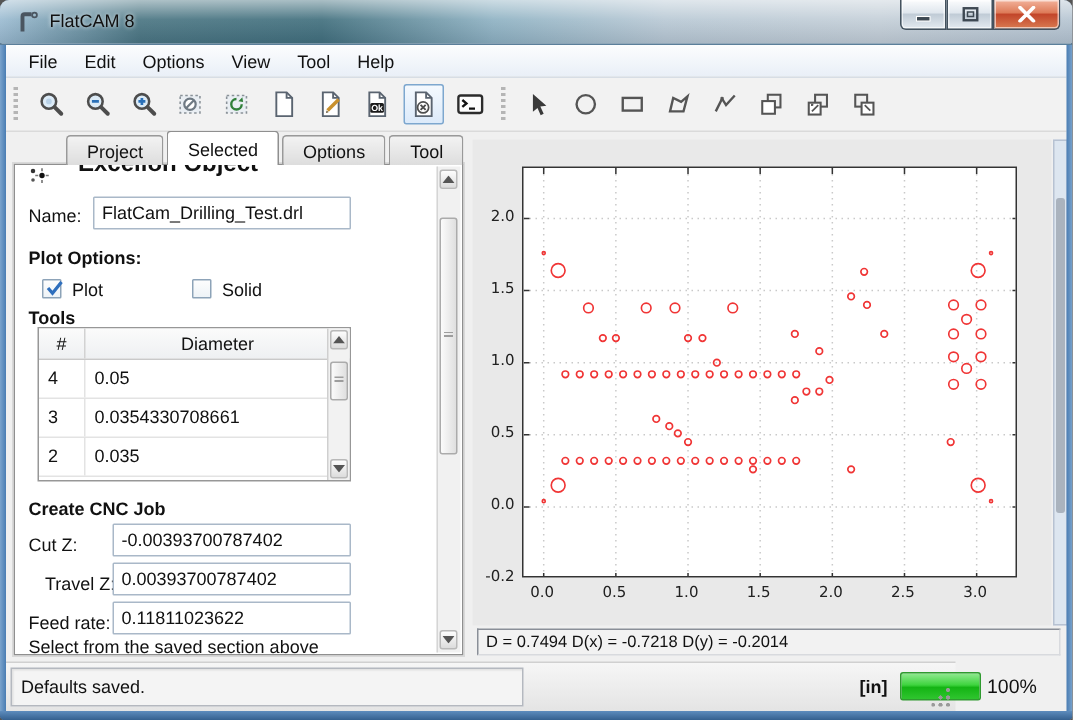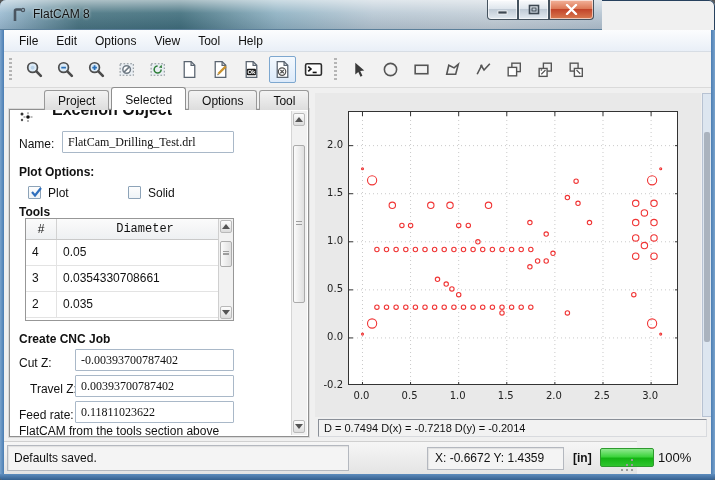--- a/index.html
+++ b/index.html
@@ -1,21 +1,21 @@
 <!DOCTYPE html>
 <html><head>
 <meta charset="utf-8">
 <style>
   html,body{margin:0;padding:0;background:#555;}
   *{box-sizing:border-box;}
   .win{position:relative;width:715px;height:480px;font-family:"Liberation Sans",sans-serif;
        background:#f0f0f0;border-radius:6px 6px 3px 3px;overflow:hidden;
        box-shadow:inset 0 0 0 1px #27415e;}
   
-  .titlebar{position:absolute;left:0;top:0;width:602px;height:30px;
+  .titlebar{position:absolute;left:0;top:0;width:715px;height:30px;
     background:
       linear-gradient(180deg,rgba(255,255,255,.55),rgba(255,255,255,.08) 45%,rgba(10,20,40,.10)),
       linear-gradient(90deg,#9cbcd2 0%,#4b7683 13%,#42707e 30%,#8fb2c3 46%,#b9c9d5 62%,#c4cfd8 82%,#b6c5d2 100%);
     border-bottom:1px solid #5b7f9a;}
   .title-icon{position:absolute;left:11px;top:7px;width:16px;height:16px;}
   .title-text{position:absolute;left:33px;top:7px;font-size:12px;color:#111;text-shadow:0 0 3px rgba(255,255,255,.9);}
   .winbtns{position:absolute;right:8px;top:0;display:flex;}
   .wbtn{width:31px;height:20px;border:1px solid #44525e;border-top:none;position:relative;
     background:linear-gradient(180deg,#fbfcfd 0%,#dfe6ed 45%,#c0cbd6 50%,#e3eaf0 100%);
     box-shadow:inset 0 0 0 1px rgba(255,255,255,.6);display:flex;align-items:center;justify-content:center;}
@@ -47,30 +47,30 @@
   .tab.active{background:#fff;height:23px;padding-top:5px;border-color:#8f8f8f;}
   
   .pane{position:absolute;left:9px;top:109px;width:300px;height:328px;background:#fff;
     border:1px solid #8f8f8f;outline:1px solid #d9d9d9;z-index:2;}
   .pane-inner{position:absolute;left:0;top:0;width:283px;height:326px;overflow:hidden;}
   .obj-icon{position:absolute;left:8px;top:0px;width:18px;height:18px;}
   .obj-title{position:absolute;left:42px;top:-9px;font-size:16px;font-weight:bold;color:#111;}
   .lbl{position:absolute;font-size:12px;color:#111;}
   .lbl.b{font-weight:bold;}
   .tin{position:absolute;height:22px;border:1px solid #a9b8c8;background:#fff;font-size:12px;
-    font-family:Liberation Serif, serif;color:#111;padding:2px 5px;border-radius:1px;}
+    font-family:Liberation Sans, sans-serif;color:#111;padding:2px 5px;border-radius:1px;}
   .cb{position:absolute;width:13px;height:13px;background:linear-gradient(180deg,#fdfdfd,#eef3f7);
     border:1px solid #8da3b8;border-radius:1px;}
   .cb svg{position:absolute;left:0px;top:-2px;}
   
   .ttable{position:absolute;left:15px;top:108px;width:209px;height:103px;border:1px solid #979797;background:#fff;}
   .thead{display:flex;height:21px;background:linear-gradient(180deg,#fbfbfb,#eef0f2);border-bottom:1px solid #c9c9c9;}
   .th{font-size:12px;color:#111;text-align:center;line-height:20px;}
   .th1{width:31px;border-right:1px solid #d2d2d2;}
-  .th2{flex:1;font-family:Liberation Mono, monospace;}
+  .th2{flex:1;}
   .trow{display:flex;height:26px;border-bottom:1px solid #e3e3e3;}
   .td{font-size:12px;color:#111;line-height:25px;padding-left:6px;}
   .td1{width:31px;border-right:1px solid #e3e3e3;}
   .td2{flex:1;}
   .tbl-sb{position:absolute;right:0;top:0;width:15px;height:101px;background:#f2f2f2;border-left:1px solid #cfcfcf;}
   
   .sb-arrow{position:absolute;left:1px;width:12px;height:13px;background:linear-gradient(180deg,#fdfdfd,#dcdcdc);
     border:1px solid #b9b9b9;border-radius:2px;display:flex;align-items:center;justify-content:center;}
   .sb-thumb{position:absolute;left:1px;width:12px;background:linear-gradient(90deg,#fbfbfb,#dfdfdf);
     border:1px solid #ababab;border-radius:2px;}
@@ -345,21 +345,21 @@
 
       <div class="lbl b" style="left:9px;top:222px;">Create CNC Job</div>
 
       <div class="lbl" style="left:9px;top:246px;">Cut Z:</div>
       <input class="tin" style="left: 65px; top: 239px; width: 159px;" value="-0.00393700787402">
       <div class="lbl" style="left:20px;top:272px;">Travel Z:</div>
       <input class="tin" style="left: 65px; top: 265px; width: 159px;" value="0.00393700787402">
       <div class="lbl" style="left:9px;top:298px;">Feed rate:</div>
       <input class="tin" style="left: 65px; top: 291px; width: 159px;" value="0.11811023622">
 
-      <div class="lbl" style="left:9px;top:314px;">FlatCAM from the tools section above</div>
+      <div class="lbl" style="left:9px;top:314px;">Select from the saved section above</div>
     </div>
 
     <div class="pane-sb">
       <div class="sb-arrow" style="top:2px;left:1px;">
         <svg width="8" height="5" viewBox="0 0 8 5">
             <path d="M0,5 L4,0 L8,5 Z" fill="#555"></path>
           </svg>
         </div>
       <div class="sb-thumb" style="top:34px;height:158px;left:1px;">
           <div class="sb-grip"></div>
@@ -507,20 +507,19 @@
       <div class="ytick" style="left: 2px; top: 45.6491px;">2.0</div>
     </div>
   <div class="canvas-sb">
       <div class="cthumb"></div>
     </div>
 
   <div class="readout">D = 0.7494  D(x) = -0.7218  D(y) = -0.2014</div>
 
   <div class="statusbar">
     <div class="sbox" style="left:3px;top:3px;width:342px;height:26px;line-height:24px;padding-left:6px;">Defaults saved.</div>
-    <div class="sbox" style="left:423px;top:5px;width:137px;height:23px;line-height:21px;padding-left:7px;">X: -0.6672   Y: 1.4359</div>
     <div class="units">[in]</div>
     <div class="pbar" id="pbar" style="width: 54px;"></div>
     <div class="ptext">100%</div>
     <div class="grip"></div>
   </div>
 
 </div>
 
 </body></html>

